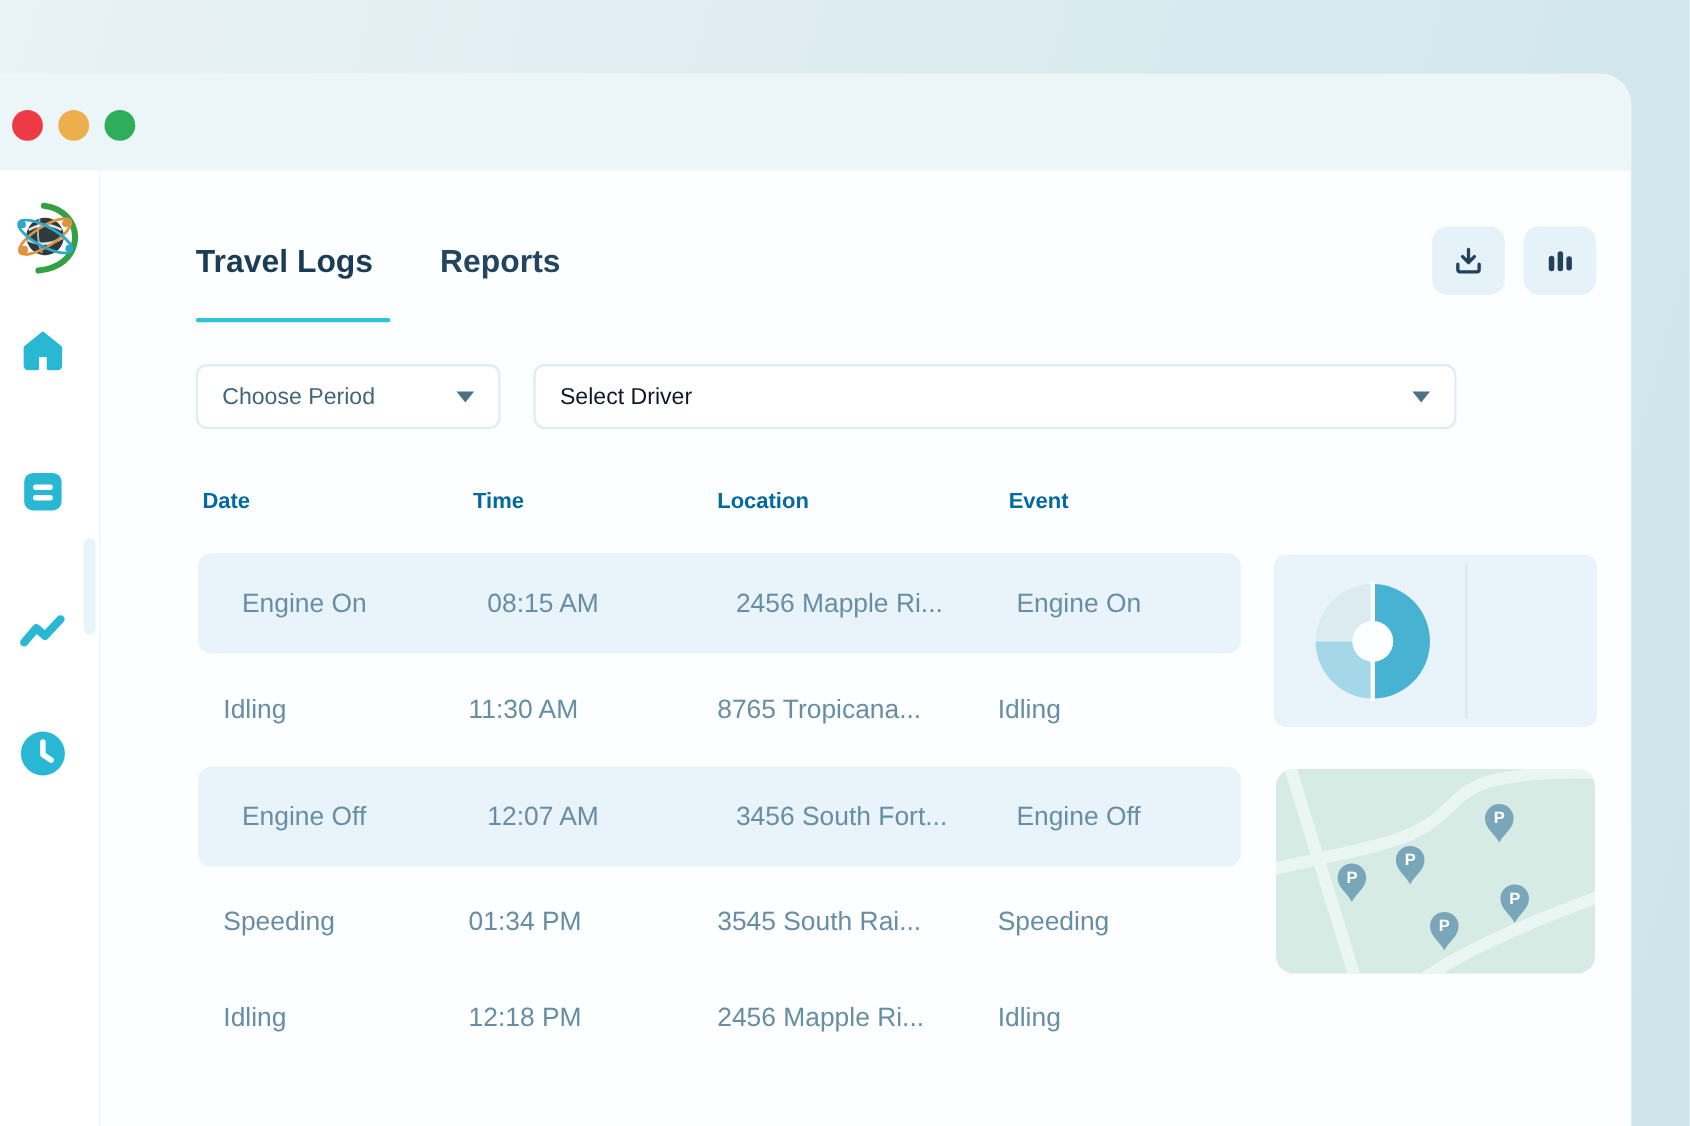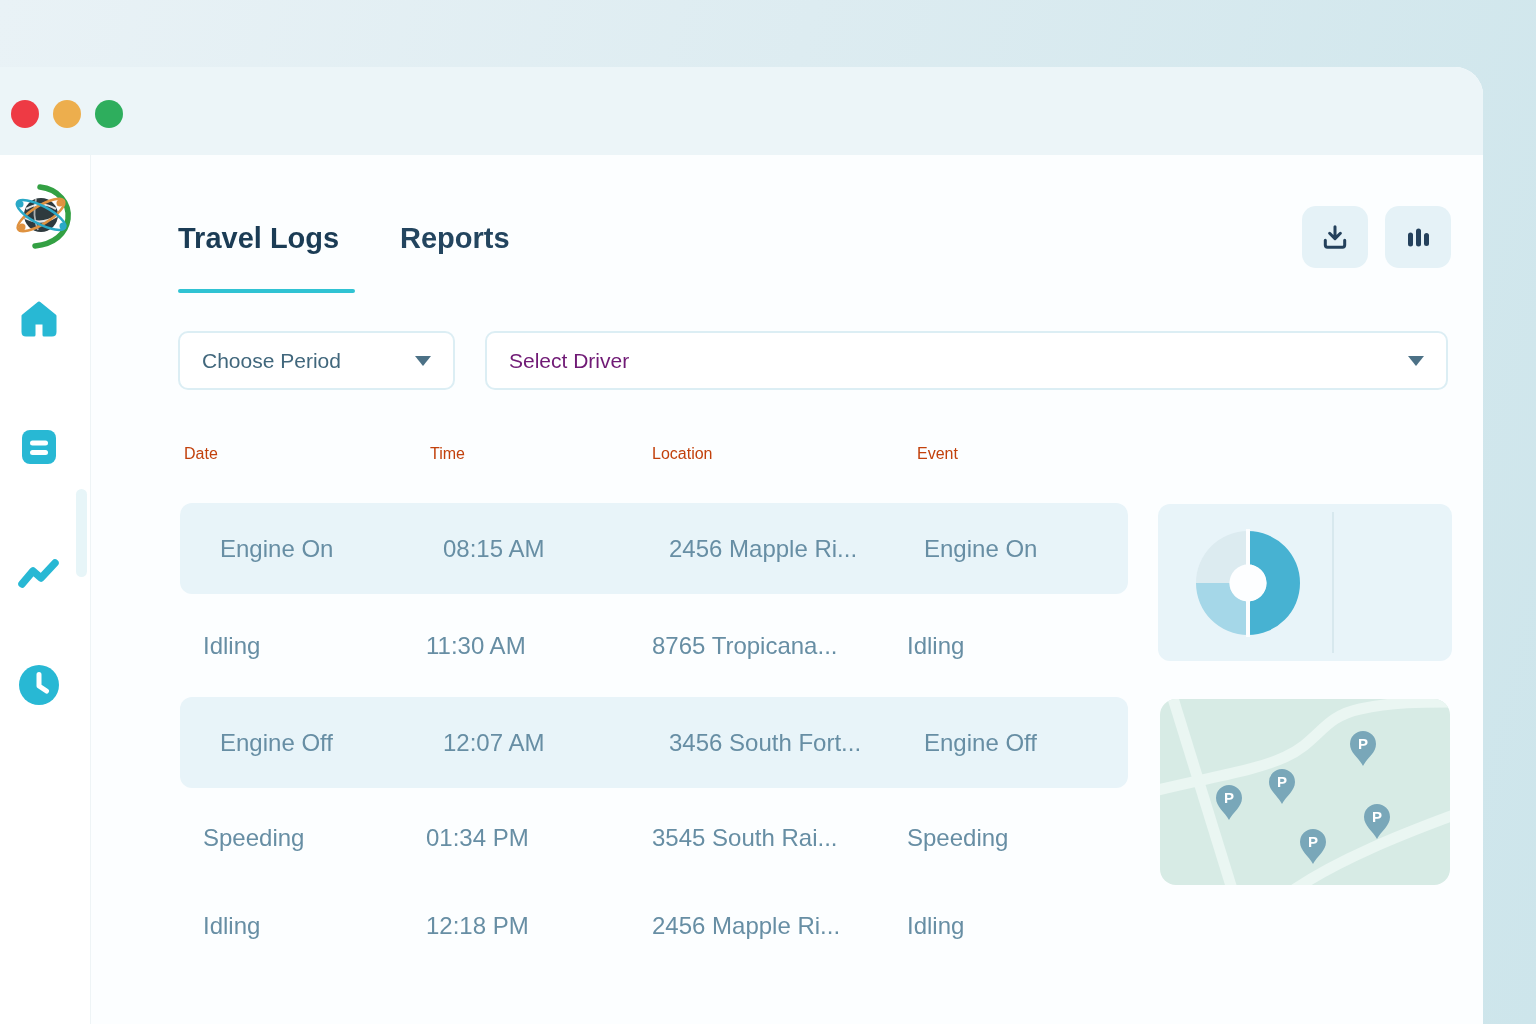--- a/index.html
+++ b/index.html
@@ -39,24 +39,24 @@
   }
   .btn-download { left:1302px; } .btn-chart { left:1385px; }
 
   .dropdown {
     position:absolute; top:264px; height:59px; background:#ffffff;
     border:2px solid #dceef4; border-radius:10px;
     display:flex; align-items:center; justify-content:space-between;
     padding:0 22px; font-size:21px; color:#41677c; cursor:pointer;
   }
   .dd-period { left:178px; width:277px; }
-  .dd-driver { left:485px; width:963px; color:#701a75; }
+  .dd-driver { left:485px; width:839px; color:#0f172a; }
   .caret { width:0; height:0; border-left:8px solid transparent; border-right:8px solid transparent; border-top:10px solid #4c7186; }
 
-  .thead { position:absolute; top:378px; left:0; width:100%; height:30px; font-size:16px; color:#c2410c; }
+  .thead { position:absolute; top:378px; left:0; width:100%; height:30px; font-size:20px; color:#0369a1;font-weight:bold; }
   .th { position:absolute; top:0; }
   .th-date { left:184px; } .th-time { left:430px; } .th-loc { left:652px; } .th-event { left:907px;margin-left:10px; }
 
   .trow {
     position:absolute; left:180px; width:948px; height:91px;
     display:grid; grid-template-columns:223px 226px 255px auto;
     align-items:center; padding-left:23px; font-size:24px; color:#678ea4;
     border-radius:12px; cursor:pointer;
   }
   .trow.hl { background:#e8f4f9;padding-left:40px; }

